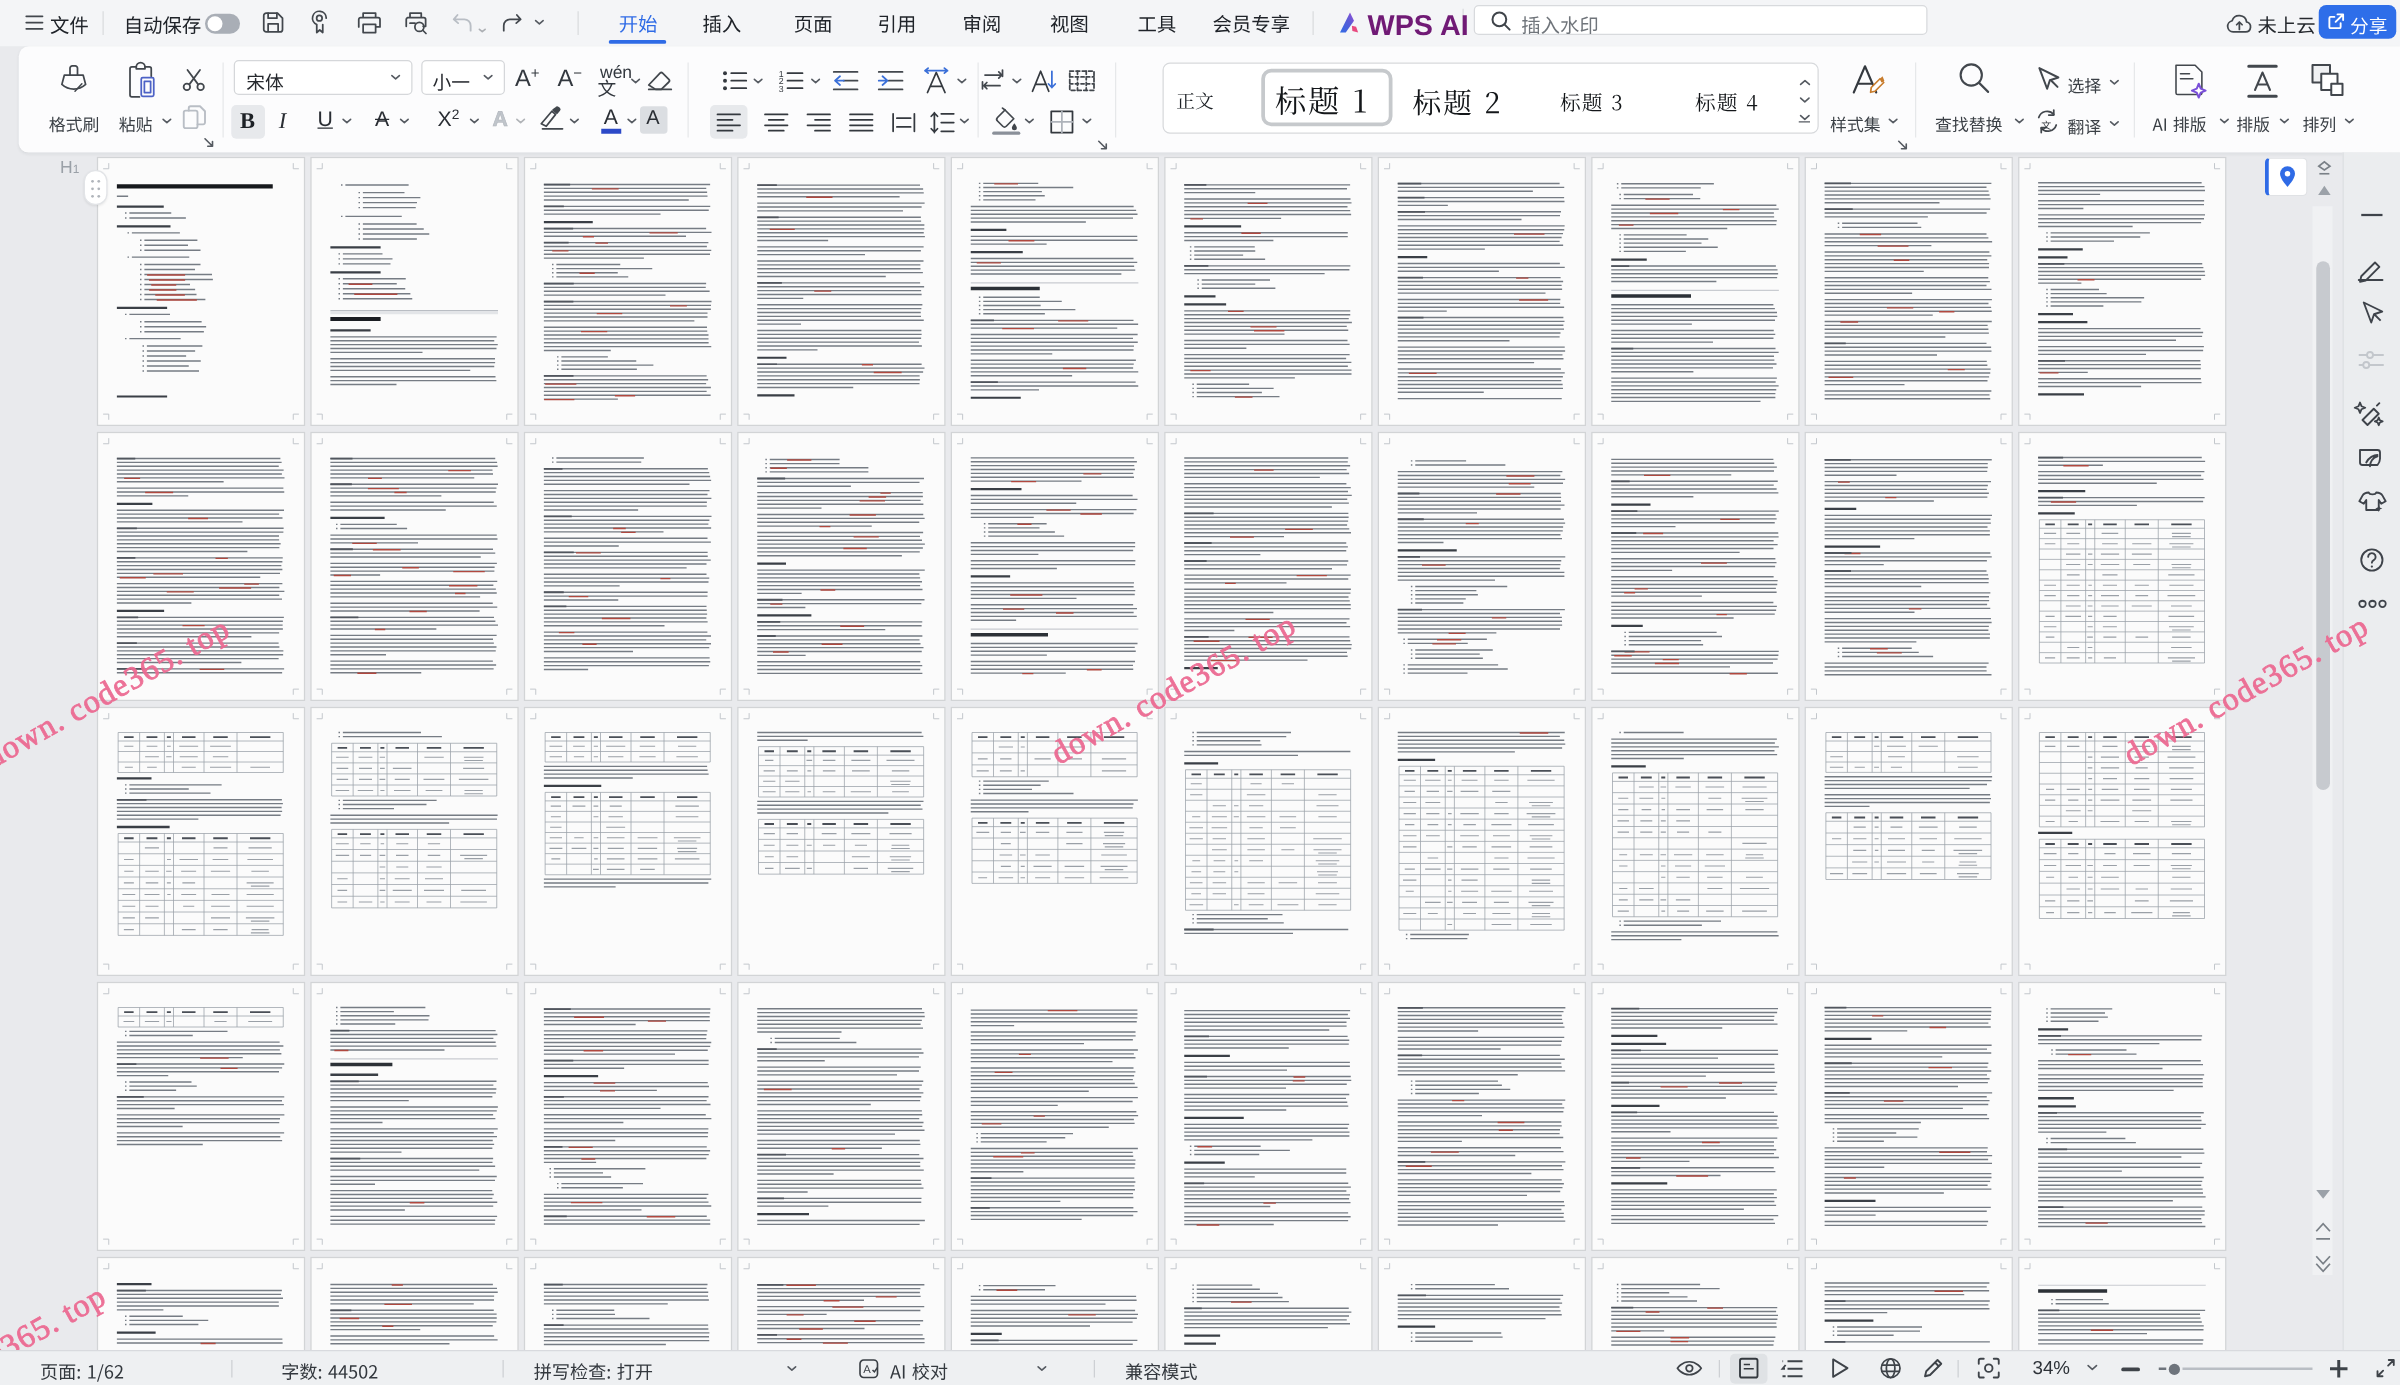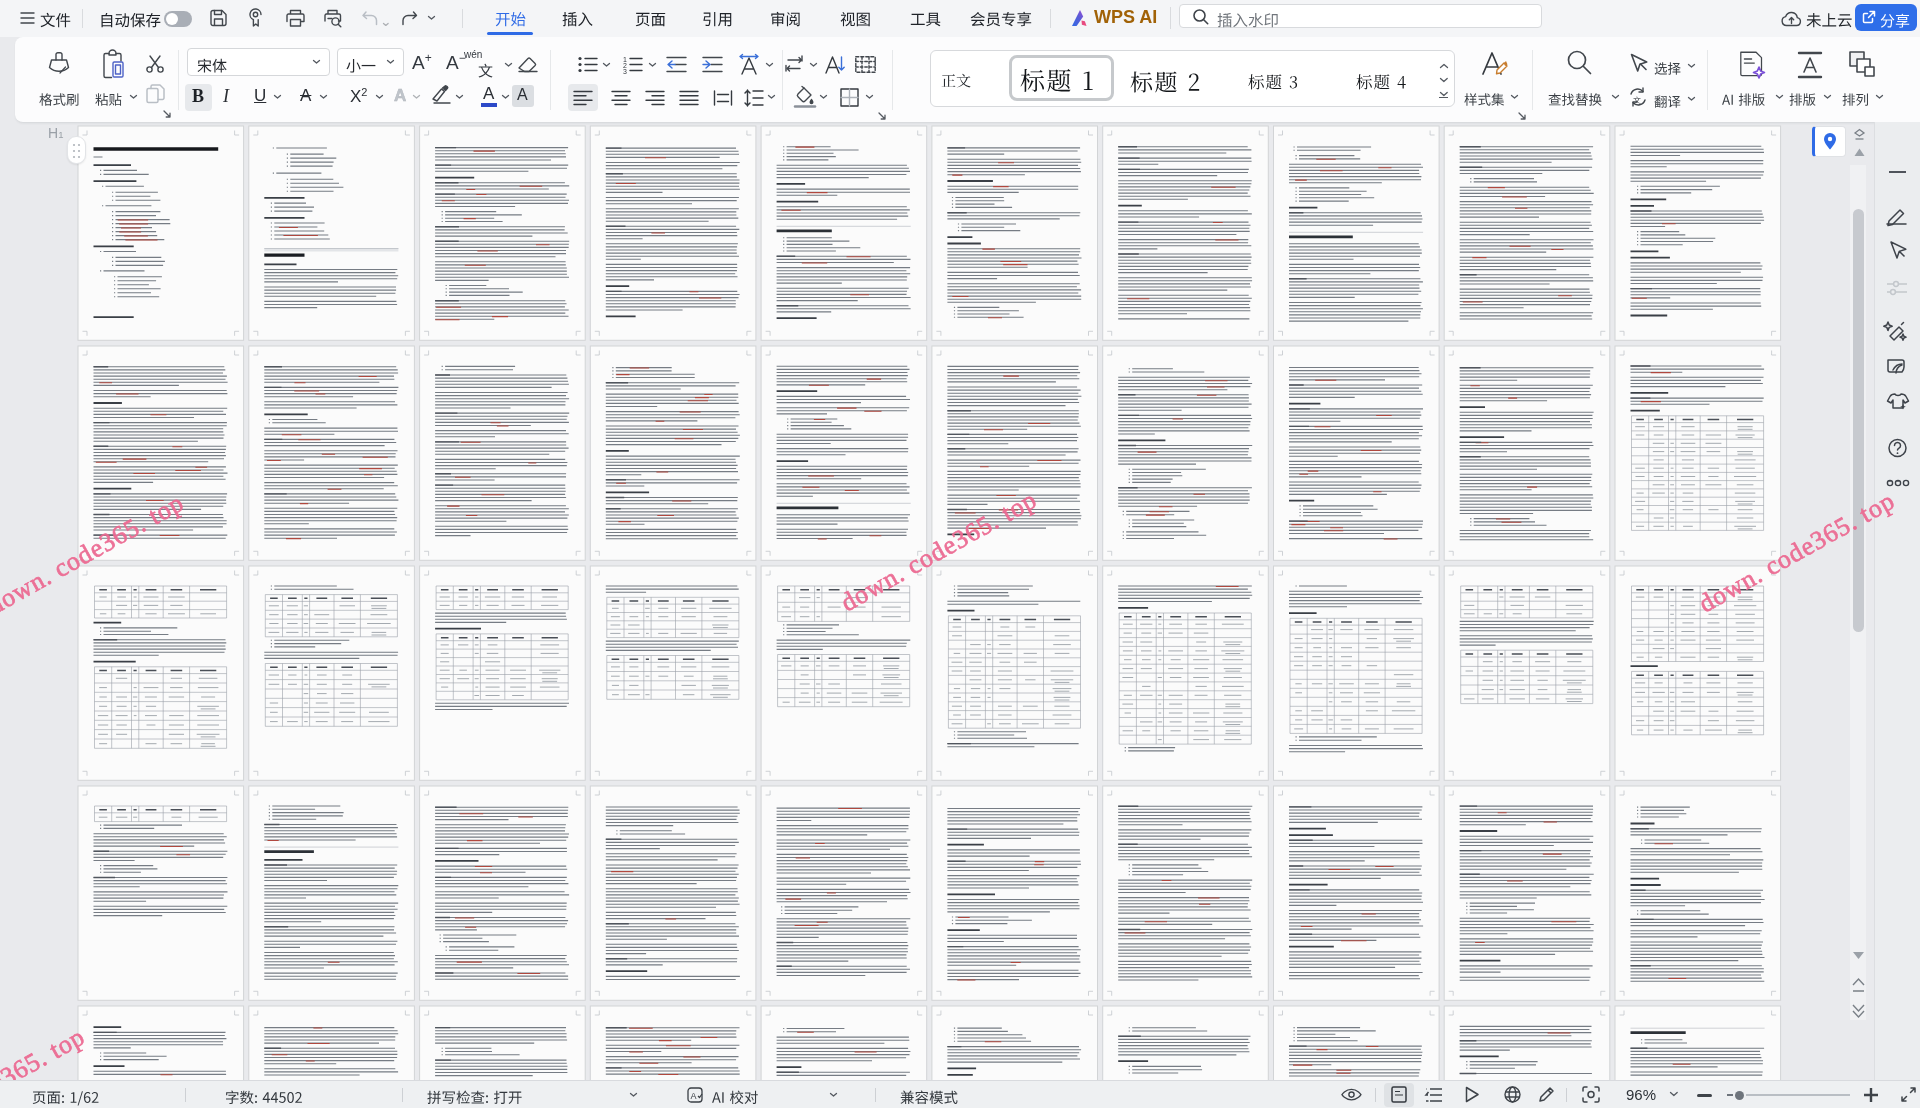--- a/index.html
+++ b/index.html
@@ -125,21 +125,21 @@
 <defs>
         <linearGradient id="wg" x1="0" y1="1" x2="1" y2="0">
           <stop offset="0" stop-color="#2f6be6"></stop>
           <stop offset="0.6" stop-color="#5b5bd6"></stop>
           <stop offset="1" stop-color="#9b4dd6"></stop>
         </linearGradient>
       </defs>
 <path d="M2 17L10 1l3.2 6.5L6.6 17z" fill="url(#wg)"></path>
       <path d="M11.5 11.5l3.4 0.8 1.6 4.7-4.6-1.2z" fill="#e84a7f"></path>
     </svg>
-    <div class="abs" style="left:1094px;top:7px;font-size:18px;font-weight:bold;color:#a16207">WPS AI</div>
+    <div class="abs" style="left:1094px;top:7px;font-size:23px;font-weight:bold;color:#701a75">WPS AI</div>
     <div class="abs" style="left:1179px;top:3.5px;width:363px;height:24.5px;background:#fff;border:1px solid #d8dadd;border-radius:4px"></div>
     <svg class="st" style="left:1193px;top:8.5px;stroke:#3f444a;stroke-width:1.6" width="16" height="16">
       <circle cx="6.5" cy="6.5" r="5.5"></circle>
       <path d="M10.7 10.7l4 4"></path>
     </svg>
     <svg style="left:1217px;top:8.02px;" width="64" height="23" viewBox="0 -17.98 64 23">
       <g fill="#70757b">
         <path transform="translate(0.0,0) scale(0.015500,-0.015500)" d="M732 243V179H847V38H693V536H950V604H693V731C770 742 843 755 899 773L860 833C753 799 558 778 401 769C409 753 418 726 421 709C485 711 555 716 624 723V604H367V536H624V38H461V178H581V242H461V365C503 376 547 390 584 405L547 467C508 446 446 424 395 409V-79H461V-30H847V-81H916V433H731V368H847V243ZM160 840V638H54V568H160V341L37 308L55 235L160 267V8C160 -4 157 -7 146 -7C136 -7 106 -8 72 -7C82 -27 91 -58 94 -76C146 -76 180 -74 203 -62C225 -51 233 -30 233 8V289L342 323L334 391L233 362V568H329V638H233V840Z"></path>
         <path transform="translate(15.5,0) scale(0.015500,-0.015500)" d="M295 755C361 709 412 653 456 591C391 306 266 103 41 -13C61 -27 96 -58 110 -73C313 45 441 229 517 491C627 289 698 58 927 -70C931 -46 951 -6 964 15C631 214 661 590 341 819Z"></path>
         <path transform="translate(31.0,0) scale(0.015500,-0.015500)" d="M71 584V508H317C269 310 166 159 39 76C57 65 87 36 100 18C241 118 358 306 407 568L358 587L344 584ZM817 652C768 584 689 495 623 433C592 485 564 540 542 596V838H462V22C462 5 456 1 440 0C424 -1 372 -1 314 1C326 -22 339 -59 343 -81C420 -81 469 -79 500 -65C530 -52 542 -28 542 23V445C633 264 763 106 919 24C932 46 957 77 975 93C854 149 745 253 660 377C730 436 819 527 885 604Z"></path>
@@ -231,21 +231,21 @@
 <svg class="chv" style="left:387px;top:60px" width="7.0" height="3.6">
     <path d="M0.5 0.5l3.0 2.6l3.0 -2.6"></path>
   </svg>
 <div class="abs" style="left:412px;top:51px;font-size:19px;color:#33383f">A<span style="font-size:12px;vertical-align:7px">+</span></div>
 <div class="abs" style="left:446px;top:51px;font-size:19px;color:#33383f">A<span style="font-size:12px;vertical-align:7px">−</span></div>
 <svg style="left:478px;top:59.0px;" width="17" height="22" viewBox="0 -17.4 17 22">
     <g fill="#33383f">
       <path transform="translate(0.0,0) scale(0.015000,-0.015000)" d="M423 823C453 774 485 707 497 666L580 693C566 734 531 799 501 847ZM50 664V590H206C265 438 344 307 447 200C337 108 202 40 36 -7C51 -25 75 -60 83 -78C250 -24 389 48 502 146C615 46 751 -28 915 -73C928 -52 950 -20 967 -4C807 36 671 107 560 201C661 304 738 432 796 590H954V664ZM504 253C410 348 336 462 284 590H711C661 455 592 344 504 253Z"></path>
     </g>
   </svg>
-<div class="abs" style="left:464px;top:49px;font-size:10px;color:#33383f">wén</div>
+<div class="abs" style="left:480px;top:49px;font-size:14px;color:#33383f">wén</div>
 <svg class="chv" style="left:505px;top:63px" width="7.0" height="3.6">
     <path d="M0.5 0.5l3.0 2.6l3.0 -2.6"></path>
   </svg>
 <svg class="st" style="left:517px;top:55px" width="22" height="20">
     <path d="M2 13L11 3.5a1.5 1.5 0 0 1 2.1 0l5 5a1.5 1.5 0 0 1 0 2.1L12 16.5H7.5z"></path>
     <path d="M2 16.5h18"></path>
   </svg>
 <div class="abs" style="left:185px;top:84px;width:27px;height:27px;background:#e7e9ec;border-radius:4px"></div>
 <div class="abs serif" style="left:192px;top:86px;font-size:18px;font-weight:bold;color:#1d2126">B</div>
 <div class="abs serif" style="left:223px;top:86px;font-size:18px;font-style:italic;color:#2a2e34">I</div>
@@ -755,21 +755,21 @@
     </svg>
     <svg style="left:1539px;top:5px;fill:none;stroke:#3e4349;stroke-width:1.5;stroke-linejoin:round" width="16" height="17">
       <path d="M2 11L11 2l3 3-9 9-4 1z"></path>
       <path d="M9 4l3 3"></path>
     </svg>
     <div class="sep" style="left:1566px;top:7px;height:14px;background:#cdd0d4"></div>
     <svg style="left:1582px;top:5px;fill:none;stroke:#3e4349;stroke-width:1.5;stroke-linecap:round" width="19" height="18">
       <path d="M1 5V2.5A1.5 1.5 0 0 1 2.5 1H5M13 1h2.5A1.5 1.5 0 0 1 17 2.5V5M17 12v2.5a1.5 1.5 0 0 1-1.5 1.5H13M5 16H2.5A1.5 1.5 0 0 1 1 14.5V12"></path>
       <circle cx="9" cy="8.5" r="3"></circle>
     </svg>
-    <div class="abs" style="left:1626px;top:4.5px;font-size:15px;color:#2d3238">96%</div>
+    <div class="abs" style="left:1626px;top:4.5px;font-size:15px;color:#2d3238">34%</div>
     <svg class="chv" style="left:1670px;top:11px" width="7.700000000000001" height="3.9600000000000004">
       <path d="M0.5 0.5l3.3500000000000005 2.9600000000000004l3.3500000000000005 -2.9600000000000004"></path>
     </svg>
     <div class="abs" style="left:1697px;top:12.5px;width:15px;height:3px;background:#3e4349;border-radius:1.5px"></div>
     <div class="abs" style="left:1727px;top:13px;width:6px;height:2px;background:#6e747c"></div>
     <div class="abs" style="left:1746px;top:13.2px;width:104px;height:1.6px;background:#b9bec4"></div>
     <div class="abs" style="left:1734.5px;top:9.5px;width:9px;height:9px;background:#6e747c;border-radius:50%"></div>
     <svg style="left:1864px;top:7px" width="14" height="14">
       <path d="M7 0v14M0 7h14" stroke="#3e4349" stroke-width="2.4"></path>
     </svg>

